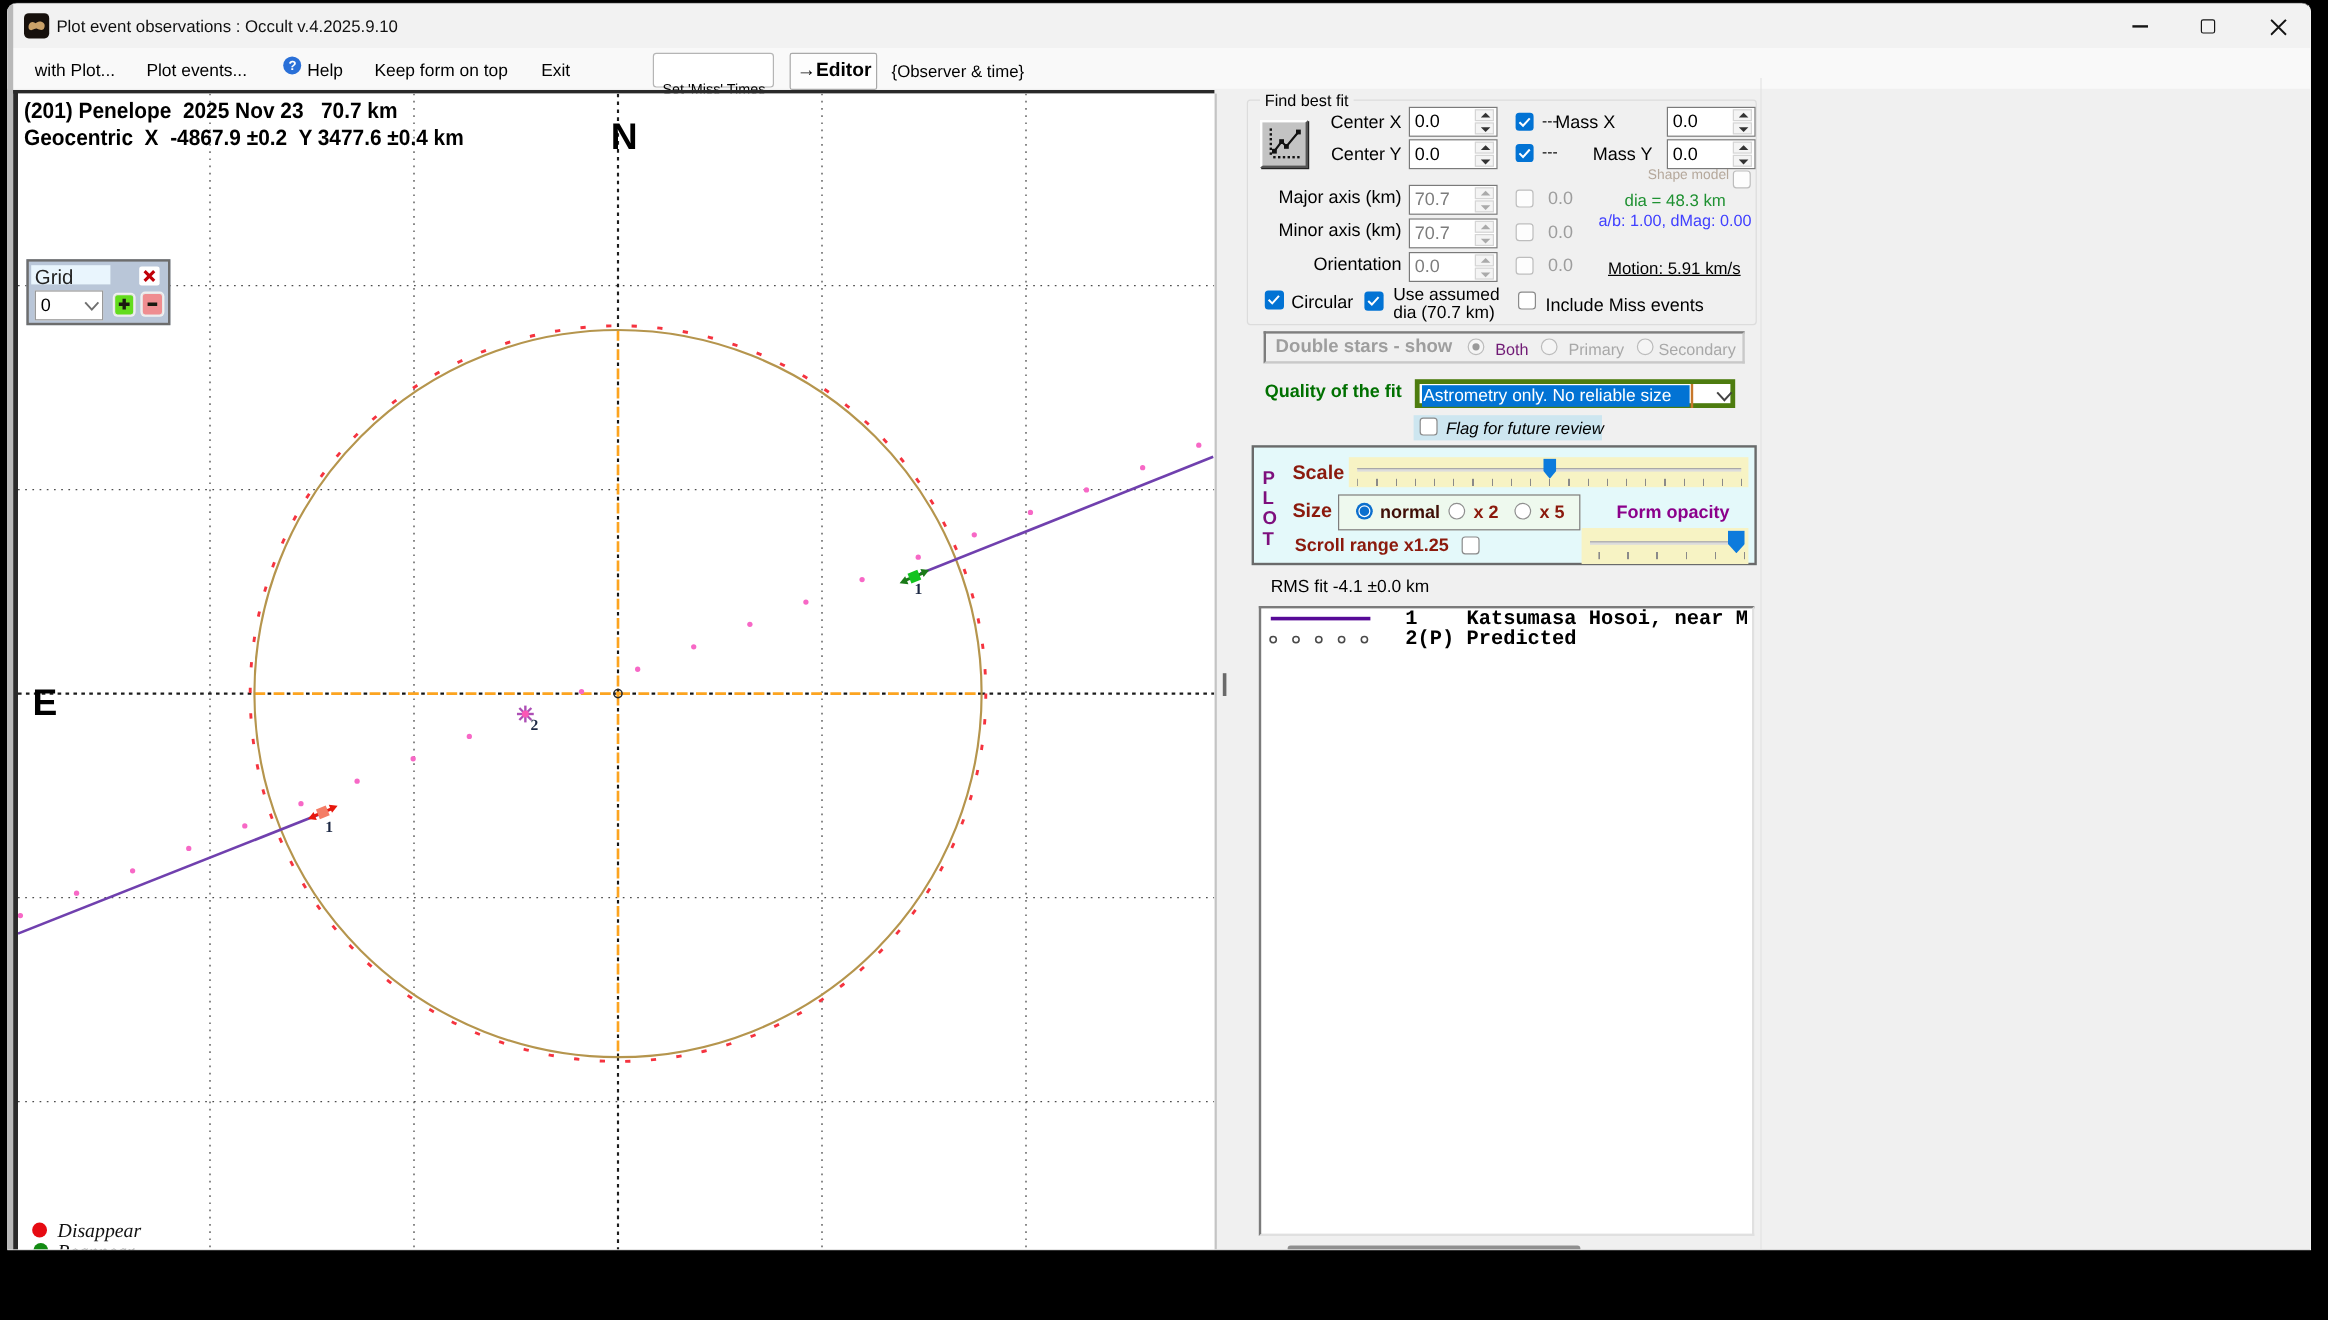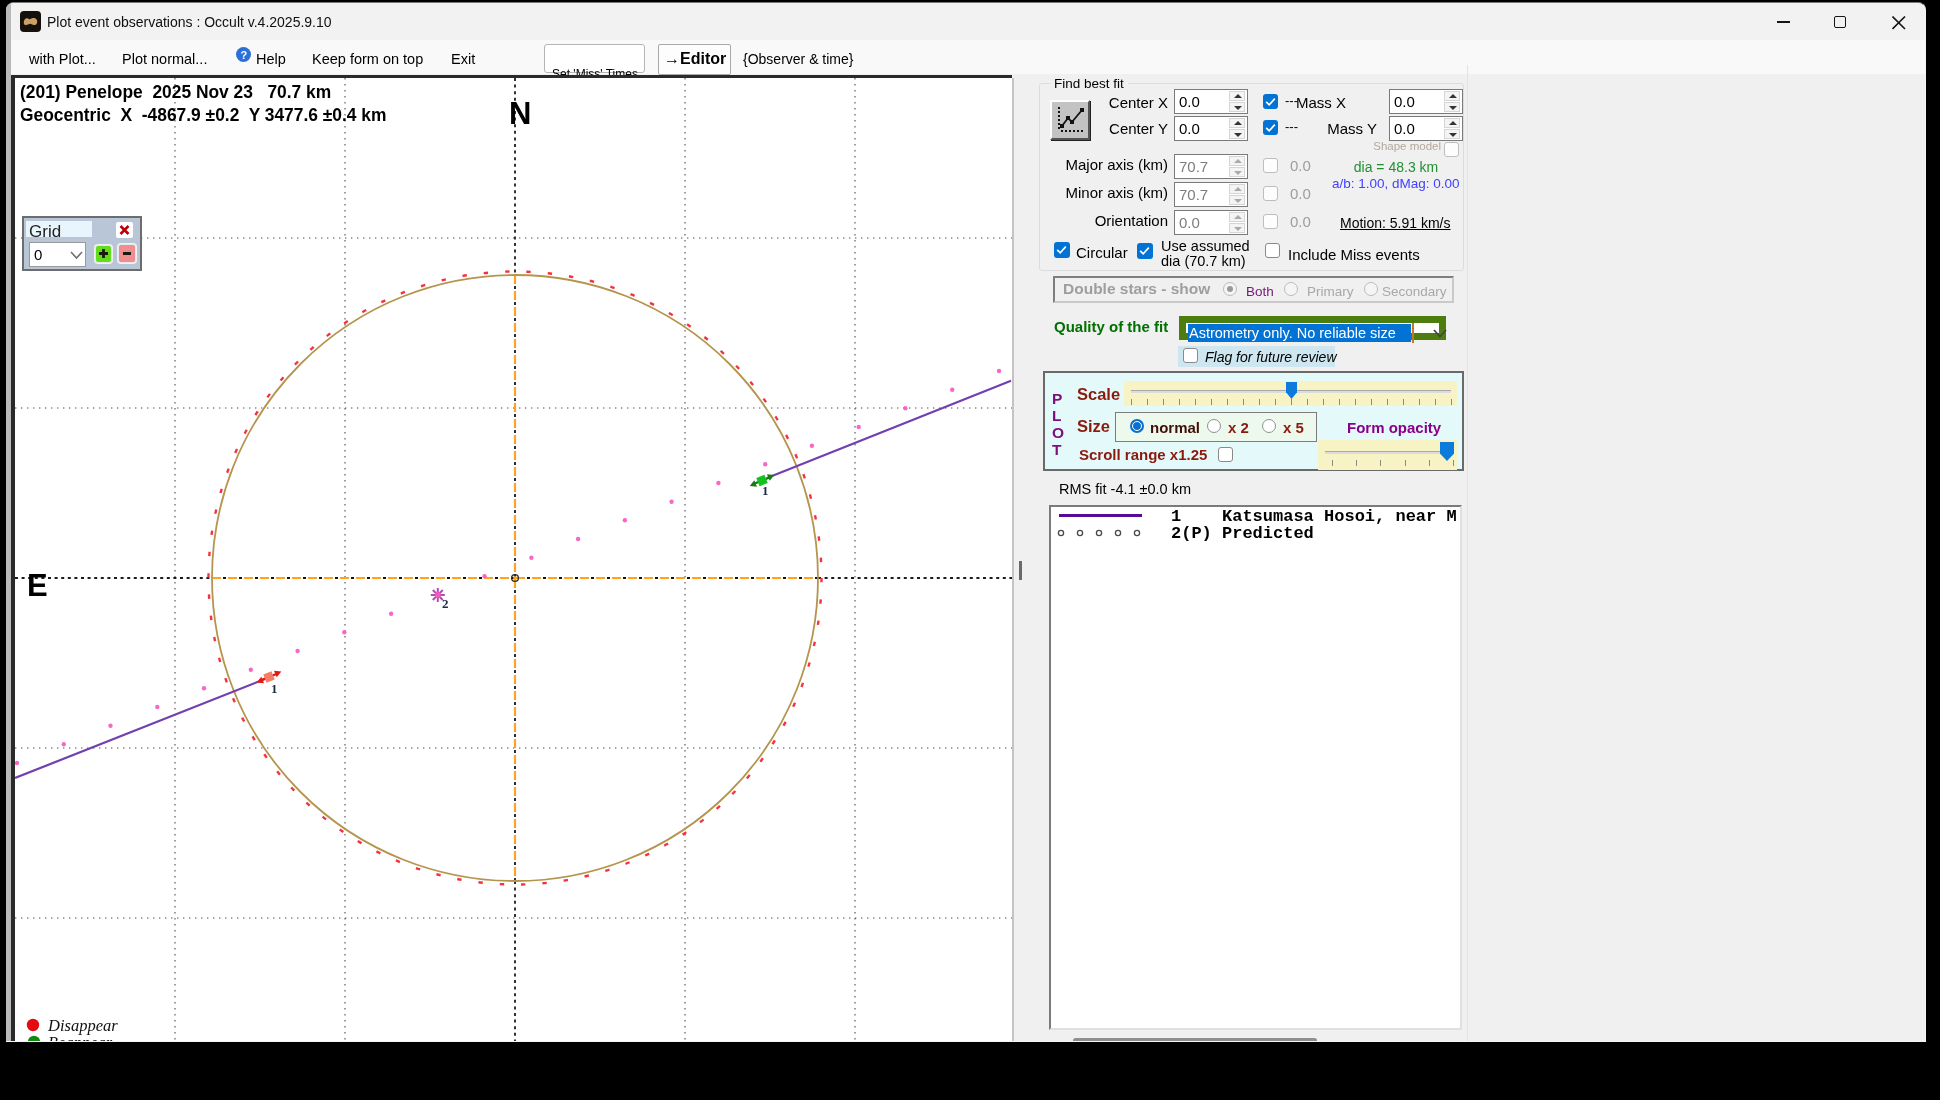--- a/index.html
+++ b/index.html
@@ -39,21 +39,21 @@
   </div>
   <div class="abs" style="left:41px;top:11px;font-size:14px;color:#101010;">Plot event observations : Occult v.4.2025.9.10</div>
 
   <div class="abs" style="left:1771px;top:18px;width:13px;height:1.6px;background:#161616;"></div>
   <div class="abs" style="left:1828px;top:13px;width:12px;height:12px;border:1.6px solid #161616;border-radius:2px;"></div>
   <svg class="abs" style="left:1886px;top:13px;" width="14" height="14">
       <path d="M0.5 0.5 L13 13 M13 0.5 L0.5 13" stroke="#161616" stroke-width="1.6"></path>
     </svg>
 
   <div class="lbl" style="left:23px;top:48px;font-size:14.5px;">with Plot...</div>
-  <div class="lbl" style="left:116px;top:48px;font-size:14.5px;">Plot normal...</div>
+  <div class="lbl" style="left:116px;top:48px;font-size:14.5px;">Plot events...</div>
   <div class="abs" style="left:230px;top:44px;width:15px;height:15px;border-radius:50%;background:#2a70d8;"></div>
   <div class="abs" style="left:234.5px;top:46px;color:#fff;font-size:11px;font-weight:bold;">?</div>
   <div class="lbl" style="left:250px;top:48px;font-size:14.5px;">Help</div>
   <div class="lbl" style="left:306px;top:48px;font-size:14.5px;">Keep form on top</div>
   <div class="lbl" style="left:445px;top:48px;font-size:14.5px;">Exit</div>
   <div class="abs" style="left:538px;top:41px;width:101px;height:29px;background:#fff;border:1px solid #b5b5b5;border-radius:3px;"></div>
   <div class="lbl" style="left:546px;top:48px;font-size:12px;margin-top:16px;">Set 'Miss' Times</div>
   <div class="abs" style="left:652px;top:41px;width:73px;height:31px;background:#fdfdfd;border:1px solid #a9a9a9;border-radius:2px;"></div>
   <div class="lbl" style="left:658px;top:47px;font-size:16px;font-weight:bold;">→Editor</div>
   <div class="lbl" style="left:737px;top:48px;font-size:14px;">{Observer &amp; time}</div>
@@ -348,21 +348,21 @@
   <div class="radg" style="left:1217px;top:279px;">
       <span style="position:absolute;left:3px;top:3px;width:6px;height:6px;border-radius:50%;background:#9a9a9a;"></span>
     </div>
   <div class="lbl" style="left:1240px;top:281px;font-size:13.5px;color:#701a75;">Both</div>
   <div class="radg" style="left:1278px;top:279px;"></div>
   <div class="lbl" style="left:1301px;top:281px;font-size:13.5px;color:#a8a8a8;">Primary</div>
   <div class="radg" style="left:1358px;top:279px;"></div>
   <div class="lbl" style="left:1376px;top:281px;font-size:13.5px;color:#a8a8a8;">Secondary</div>
 
   <div class="lbl" style="left:1048px;top:315px;font-size:15px;font-weight:bold;color:#007000;">Quality of the fit</div>
-  <div class="abs" style="left:1173px;top:313px;width:267px;height:24px;background:#fff;border:7px solid #4d7c0f;">
+  <div class="abs" style="left:1173px;top:313px;width:267px;height:24px;background:#fff;border:4px solid #4d7c0f;">
     <div class="abs" style="left:2px;top:1px;width:223px;height:18px;background:#0273d4;"></div>
     <div class="abs" style="left:3px;top:2px;font-size:14.5px;color:#fff;white-space:nowrap;">Astrometry only. No reliable size</div>
     <div class="abs" style="left:226px;top:0;width:2px;height:20px;background:#c7772a;"></div>
     <svg class="abs" style="left:247px;top:6px;" width="14" height="9">
         <path d="M1 1 L7 7.5 L13 1" fill="none" stroke="#444" stroke-width="1.7"></path>
       </svg>
   </div>
 
   <div class="abs" style="left:1172px;top:343px;width:157px;height:21px;background:#cde6f0;"></div>
   <div class="cbw" style="left:1177px;top:345px;"></div>

